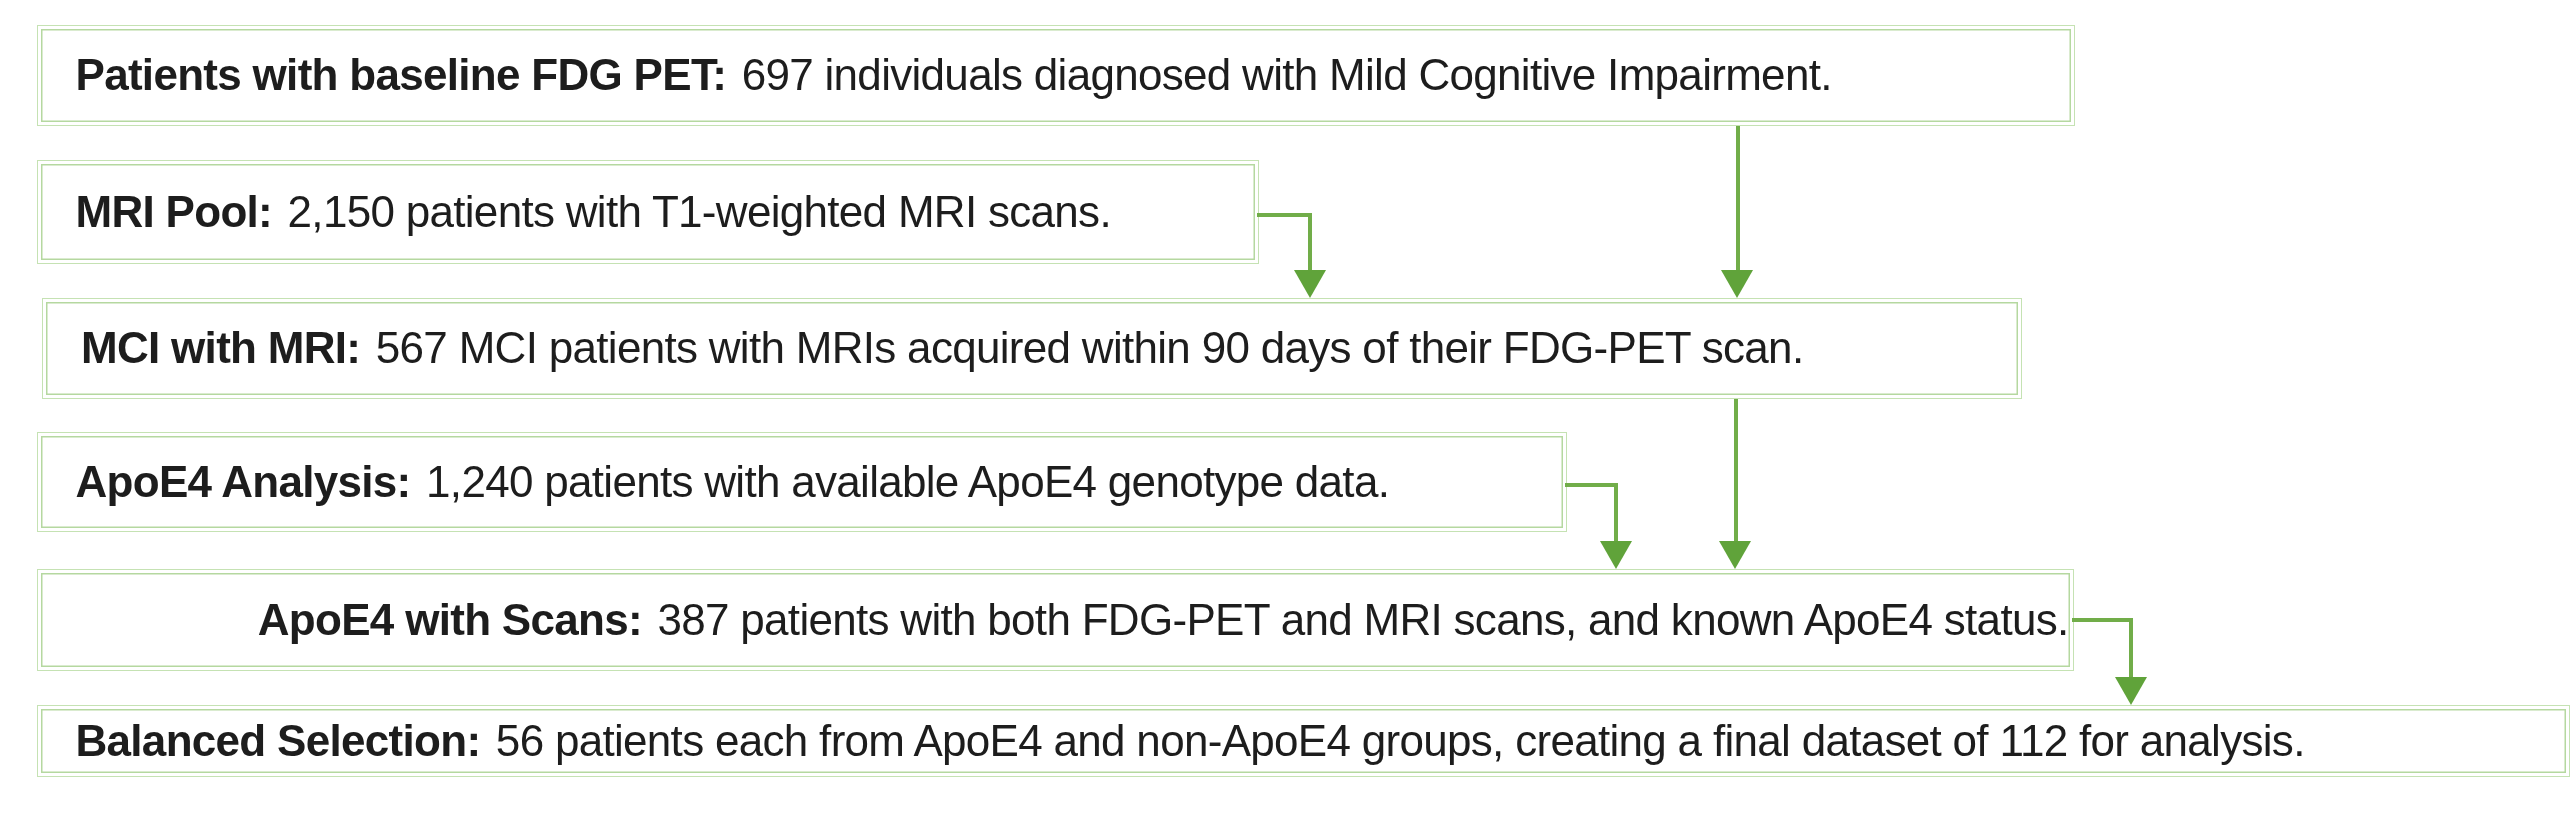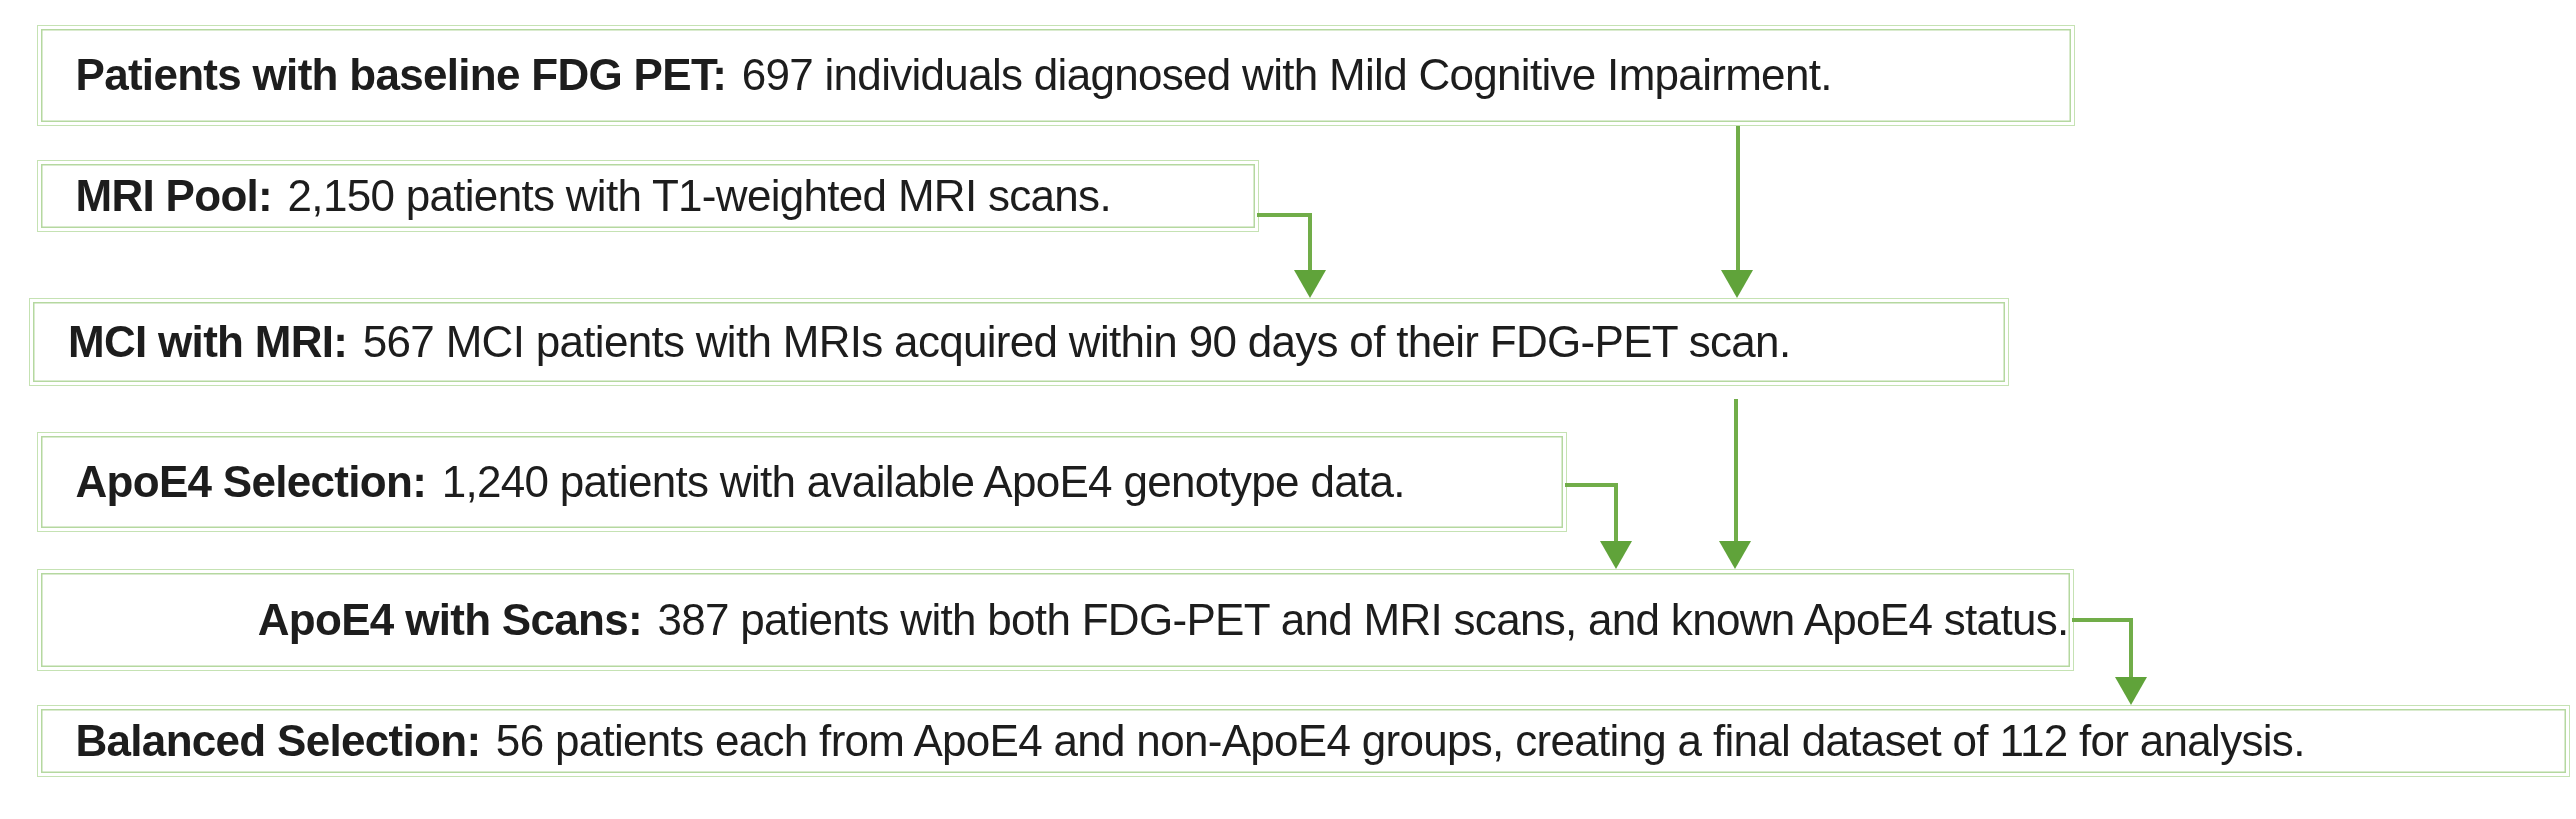--- a/index.html
+++ b/index.html
@@ -34,22 +34,22 @@
   .box-line {
     font-size: 44px;
     letter-spacing: -0.7px;
     line-height: 1.1;
     white-space: pre;
   }
   .box-label { font-weight: 700; }
   .box-desc  { font-weight: 400; }
 
   #b1 { left: 28.5px;  top: 17px;  width: 2038px; height: 101px; }
-  #b2 { left: 28.5px;  top: 152px; width: 1222px; height: 72px; }
-  #b3 { left: 21px;  top: 290px; width: 1980px; height: 88px; }
+  #b2 { left: 28.5px;  top: 152px; width: 1222px; height: 104px; }
+  #b3 { left: 34px;  top: 290px; width: 1980px; height: 101px; }
   #b4 { left: 28.5px;  top: 424px; width: 1530px; height: 100px; }
   #b5 { left: 28.5px;  top: 561px; width: 2037px; height: 102px; justify-content: flex-end; }
   #b6 { left: 28.5px;  top: 697px; width: 2533px; height: 72px; }
 
   .conn-v { position: absolute; width: 3.7px;  background: var(--arrow); }
   .conn-h { position: absolute; height: 3.7px; background: var(--arrow); }
   .arrow-head {
     position: absolute; width: 0; height: 0;
     border-left: 16.5px solid transparent;
     border-right: 16.5px solid transparent;
@@ -86,21 +86,21 @@
 
   <div class="flow-box" id="b2">
     <div class="box-line"><span class="box-label">MRI Pool:</span><span class="box-desc"> 2,150 patients with T1-weighted MRI scans.</span></div>
   </div>
 
   <div class="flow-box" id="b3">
     <div class="box-line"><span class="box-label">MCI with MRI:</span><span class="box-desc"> 567 MCI patients with MRIs acquired within 90 days of their FDG-PET scan.</span></div>
   </div>
 
   <div class="flow-box" id="b4">
-    <div class="box-line"><span class="box-label">ApoE4 Selection:</span><span class="box-desc"> 1,240 patients with available ApoE4 genotype data.</span></div>
+    <div class="box-line"><span class="box-label">ApoE4 Analysis:</span><span class="box-desc"> 1,240 patients with available ApoE4 genotype data.</span></div>
   </div>
 
   <div class="flow-box" id="b5">
     <div class="box-line"><span class="box-label">ApoE4 with Scans:</span><span class="box-desc"> 387 patients with both FDG-PET and MRI scans, and known ApoE4 status.</span></div>
   </div>
 
   <div class="flow-box" id="b6">
     <div class="box-line"><span class="box-label">Balanced Selection:</span><span class="box-desc"> 56 patients each from ApoE4 and non-ApoE4 groups, creating a final dataset of 112 for analysis.</span></div>
   </div>
 

